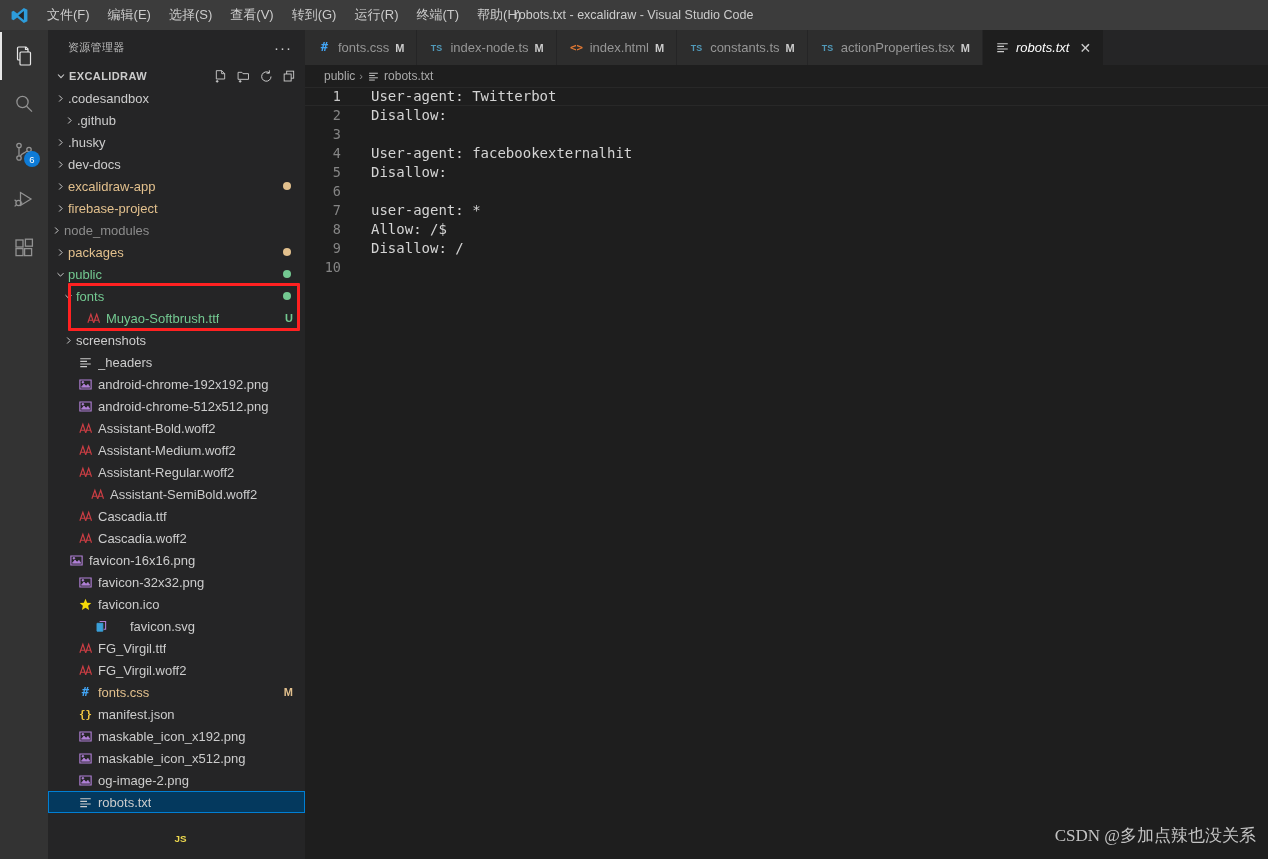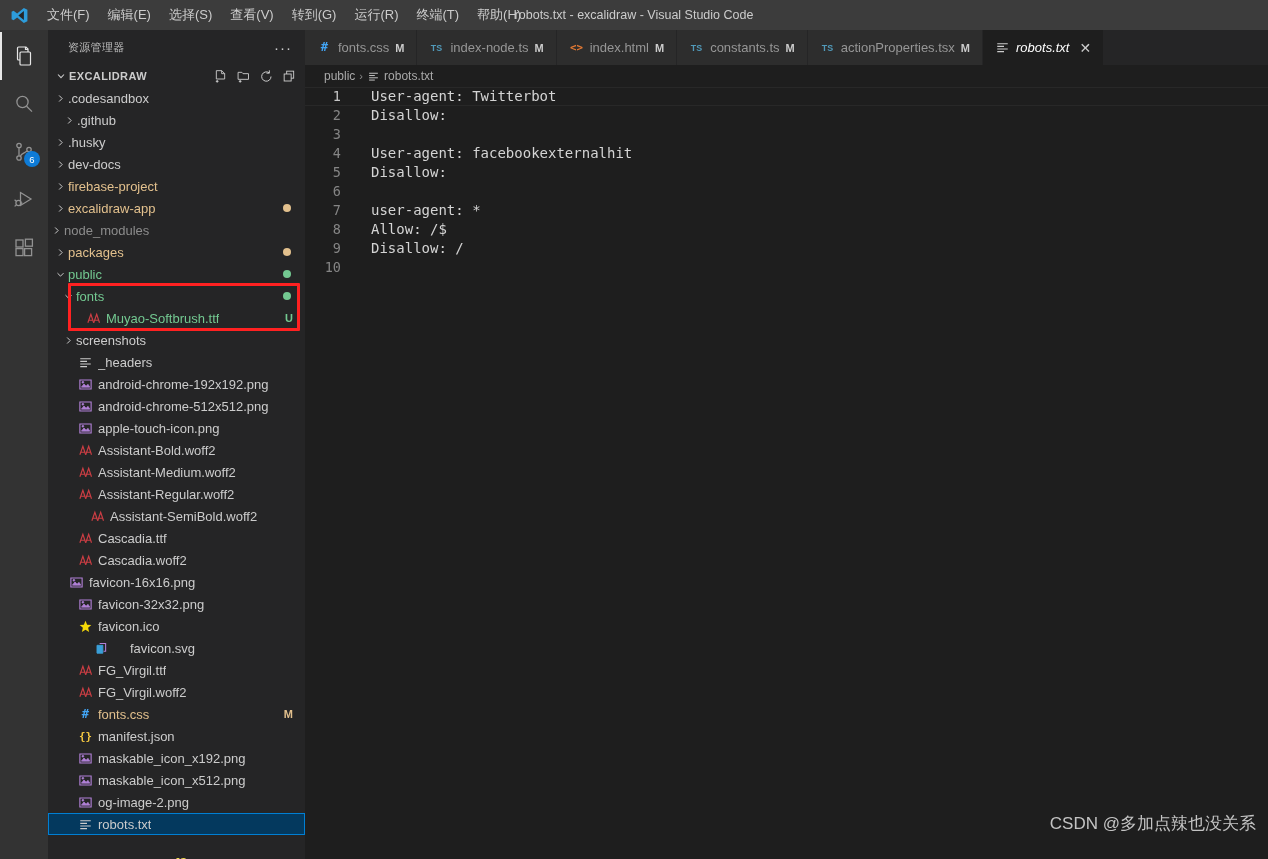--- a/index.html
+++ b/index.html
@@ -123,23 +123,23 @@
   .code-line { display: flex; height: 19px; align-items: center; }
   .code-line.current { background: #1e1e1e; box-shadow: inset 0 1px 0 #282828, inset 0 -1px 0 #282828; }
   .ln {
     width: 52px; flex: 0 0 52px; text-align: right; padding-right: 16px;
     color: #858585; font-family: "DejaVu Sans Mono", monospace; font-size: 13.5px;
   }
   .code-line.current .ln { color: #c6c6c6; }
   .ctext { color: #d4d4d4; padding-left: 14px; white-space: pre; }
 
   .watermark {
-    position: absolute; right: 12px; bottom: 24px; color: #d2d2d2;
+    position: absolute; right: 12px; bottom: 12px; color: #d2d2d2;
     font-size: 17px; opacity: .92; pointer-events: none;
-    font-family: Liberation Sans, sans-serif;
+    font-family: Liberation Serif, serif;
   }
   .scroll-deco { position:absolute; top:0; right:0; width:14px; bottom:0; }
 </style>
 </head>
 <body>
 
 <div class="app">
 
   <div class="titlebar">
     <div class="vscode-logo">
@@ -278,30 +278,30 @@
               </svg>
             </span>
             <span class="label c-white">dev-docs</span>
           </div>
           <div class="row" style="padding-left: 4px;">
             <span class="twisty">
               <svg width="11" height="11" viewBox="0 0 16 16" fill="none" stroke="#cccccc" stroke-width="1.45">
                 <path d="M6 3.6 L10.4 8 L6 12.4"></path>
               </svg>
             </span>
-            <span class="label c-yellow">firebase-project</span>
-          </div>
-          <div class="row" style="padding-left: 4px;">
-            <span class="twisty">
-              <svg width="11" height="11" viewBox="0 0 16 16" fill="none" stroke="#cccccc" stroke-width="1.45">
-                <path d="M6 3.6 L10.4 8 L6 12.4"></path>
-              </svg>
-            </span>
             <span class="label c-yellow">excalidraw-app</span>
             <span class="dot" style="background: rgb(226, 192, 141);"></span>
+          </div>
+          <div class="row" style="padding-left: 4px;">
+            <span class="twisty">
+              <svg width="11" height="11" viewBox="0 0 16 16" fill="none" stroke="#cccccc" stroke-width="1.45">
+                <path d="M6 3.6 L10.4 8 L6 12.4"></path>
+              </svg>
+            </span>
+            <span class="label c-yellow">firebase-project</span>
           </div>
           <div class="row" style="padding-left: 0;">
             <span class="twisty">
               <svg width="11" height="11" viewBox="0 0 16 16" fill="none" stroke="#cccccc" stroke-width="1.45">
                 <path d="M6 3.6 L10.4 8 L6 12.4"></path>
               </svg>
             </span>
             <span class="label c-grey">node_modules</span>
           </div>
           <div class="row" style="padding-left: 4px;">
@@ -373,31 +373,20 @@
           <div class="row" style="padding-left: 12px;">
             <span class="twisty"></span>
             <span class="ficon">
               <svg width="15" height="15" viewBox="0 0 16 16">
                 <path d="M2 3.2 H14 V12.8 H2 Z" fill="none" stroke="#b180d7" stroke-width="1.2"></path>
                 <path d="M3.6 10.8 L6.4 7.4 L8.6 9.8 L10.6 7.8 L12.6 10.8 Z" fill="#b180d7" stroke="#b180d7" stroke-width=".8"></path>
                 <path d="M5.2 5.6 m-1 0 a1 1 0 1 0 2 0 a1 1 0 1 0 -2 0" fill="#b180d7" stroke="#b180d7" stroke-width=".6"></path>
               </svg>
             </span>
             <span class="label c-white">android-chrome-512x512.png</span>
-          </div>
-          <div class="row" style="padding-left: 12px;">
-            <span class="twisty"></span>
-            <span class="ficon">
-              <svg width="15" height="15" viewBox="0 0 16 16">
-                <path d="M2 3.2 H14 V12.8 H2 Z" fill="none" stroke="#b180d7" stroke-width="1.2"></path>
-                <path d="M3.6 10.8 L6.4 7.4 L8.6 9.8 L10.6 7.8 L12.6 10.8 Z" fill="#b180d7" stroke="#b180d7" stroke-width=".8"></path>
-                <path d="M5.2 5.6 m-1 0 a1 1 0 1 0 2 0 a1 1 0 1 0 -2 0" fill="#b180d7" stroke="#b180d7" stroke-width=".6"></path>
-              </svg>
-            </span>
-            <span class="label c-white">apple-touch-icon.png</span>
           </div>
           <div class="row" style="padding-left: 12px;">
             <span class="twisty"></span>
             <span class="ficon">
               <svg width="15" height="15" viewBox="0 0 16 16">
                 <path d="M2 12.5 L5.2 3.5 L8.2 12.5 M3.1 9.9 H7.2" fill="none" stroke="#cc3e44" stroke-width="1.25"></path>
                 <path d="M8.2 12.5 L11.4 3.5 L14.4 12.5 M9.3 9.9 H13.4" fill="none" stroke="#cc3e44" stroke-width="1.25"></path>
               </svg>
             </span>
             <span class="label c-white">Assistant-Bold.woff2</span>

